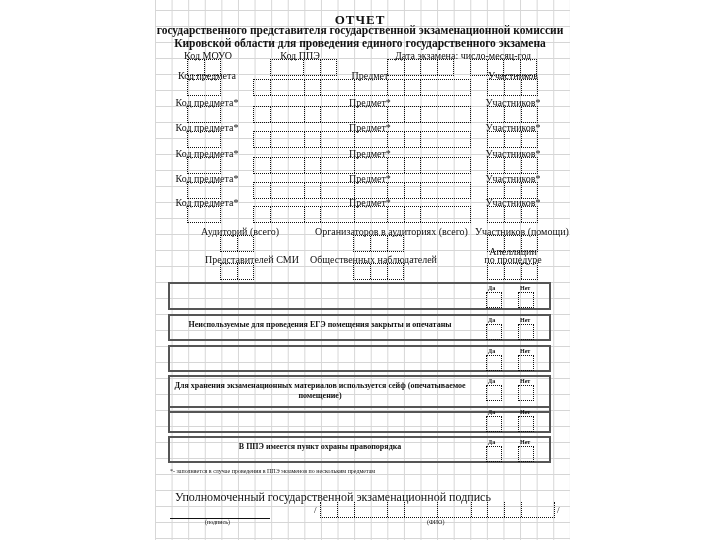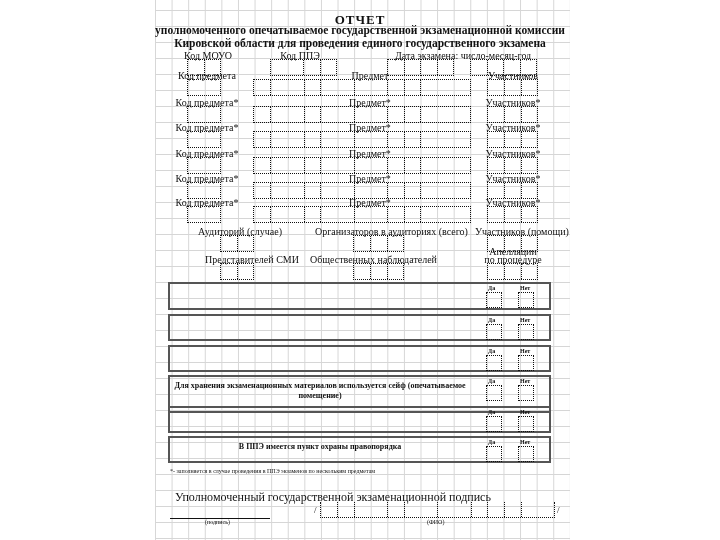--- a/index.html
+++ b/index.html
@@ -21,21 +21,21 @@
   .qt{position:absolute;left:0;width:300px;font-size:8px;font-weight:bold;text-align:center;line-height:10px;}
   .yn{position:absolute;font-size:6px;font-weight:bold;}
   .ynbox{position:absolute;width:16px;height:16px;border:1.5px dotted #111;box-sizing:border-box;}
 </style>
 </head>
 <body>
 
 <div id="grid"></div>
 
 <div class="t title1" style="left:160px;width:400px;top:12px;">ОТЧЕТ</div>
-<div class="t title2" style="left:150px;width:420px;top:24px;">уполномоченного опечатываемое государственной экзаменационной комиссии</div>
+<div class="t title2" style="left:150px;width:420px;top:24px;">государственного представителя государственной экзаменационной комиссии</div>
 <div class="t title2" style="left:150px;width:420px;top:37px;">Кировской области для проведения единого государственного экзамена</div>
 
 <div class="t lbl" style="left:183px;width:50px;top:50px;">Код МОУО</div>
 <div class="box" style="left:187px;top:59px;width:34px;">
     <div class="cell" style="left:16px"></div>
   </div>
 
 <div class="t lbl" style="left:275px;width:50px;top:50px;">Код ППЭ</div>
 <div class="box" style="left:270px;top:59px;width:67px;">
     <div class="cell" style="left:32px"></div>
@@ -153,21 +153,21 @@
       <div class="cell" style="left:133px"></div>
       <div class="cell" style="left:150px"></div>
       <div class="cell" style="left:166px"></div>
        </div>
        <div class="box" style="left:487px;top:206px;width:51px;">
       <div class="cell" style="left:16px"></div>
       <div class="cell" style="left:33px"></div>
     </div>
   </div>
 
-<div class="t lbl" style="left:195px;width:90px;top:226px;">Аудиторий (случае)</div>
+<div class="t lbl" style="left:195px;width:90px;top:226px;">Аудиторий (всего)</div>
 <div class="box" style="left:220px;top:235px;width:34px;">
     <div class="cell" style="left:16px"></div>
   </div>
 <div class="t lbl" style="left:315px;width:130px;top:226px;">Организаторов в аудиториях (всего)</div>
 <div class="box" style="left:353px;top:235px;width:51px;">
     <div class="cell" style="left:16px"></div>
     <div class="cell" style="left:33px"></div>
   </div>
 <div class="t lbl" style="left:475px;width:80px;top:226px;">Участников (помощи)</div>
 <div class="box" style="left:487px;top:235px;width:51px;">
@@ -191,20 +191,21 @@
   </div>
 
 <div id="questions">
     <div class="q" style="top:282px;height:28px;">
          <div class="yn" style="left:318px;top:1px;">Да</div>
          <div class="yn" style="left:350px;top:1px;">Нет</div>
          <div class="ynbox" style="left:316px;top:8px;"></div>
          <div class="ynbox" style="left:348px;top:8px;"></div>
        </div>
     <div class="q" style="top:314px;height:27px;">
+         <div class="qt" style="top:3.5px;">Неиспользуемые для проведения ЕГЭ помещения закрыты и опечатаны</div>
          <div class="yn" style="left:318px;top:1px;">Да</div>
          <div class="yn" style="left:350px;top:1px;">Нет</div>
          <div class="ynbox" style="left:316px;top:8px;"></div>
          <div class="ynbox" style="left:348px;top:8px;"></div>
        </div>
     <div class="q" style="top:345px;height:27px;">
          <div class="yn" style="left:318px;top:1px;">Да</div>
          <div class="yn" style="left:350px;top:1px;">Нет</div>
          <div class="ynbox" style="left:316px;top:8px;"></div>
          <div class="ynbox" style="left:348px;top:8px;"></div>

